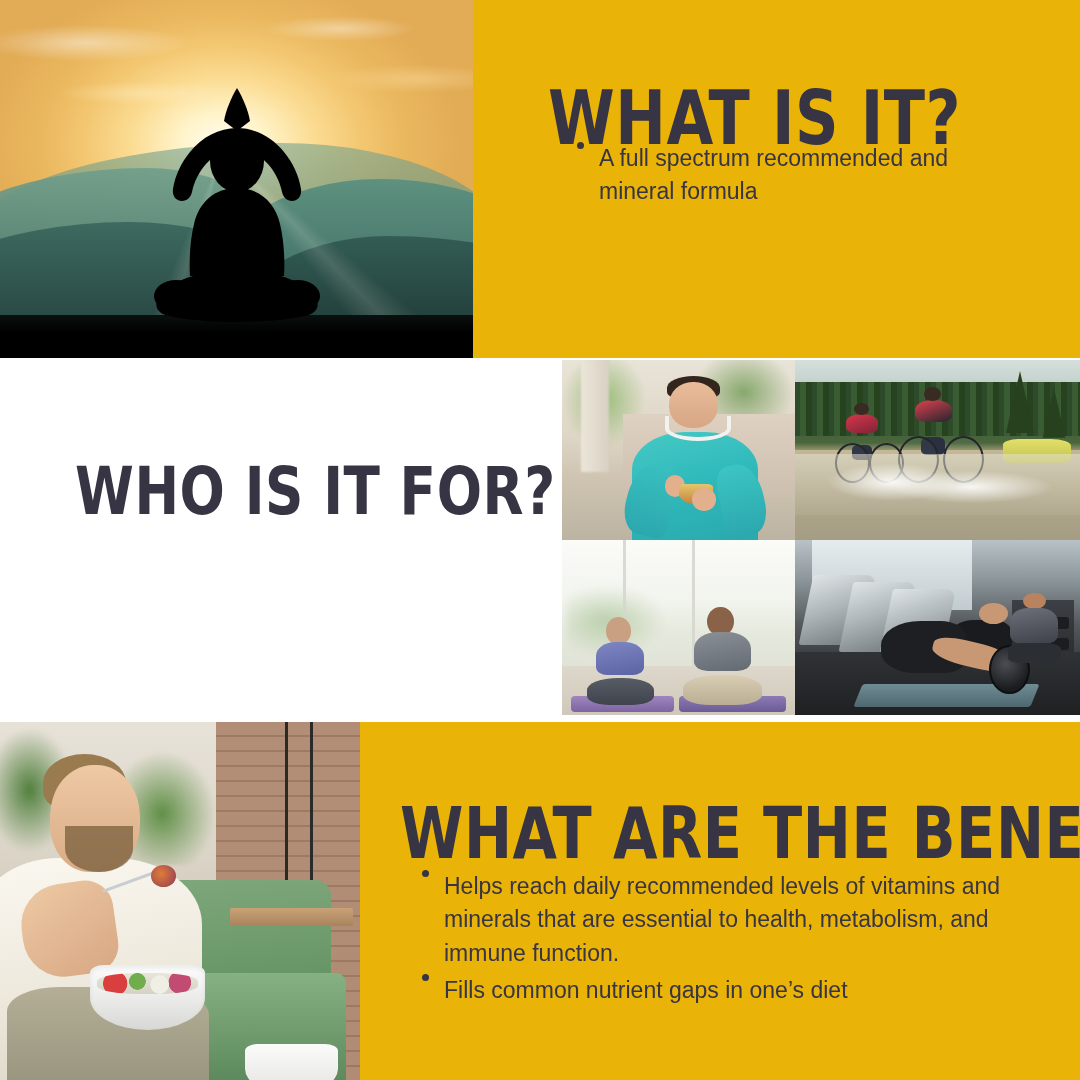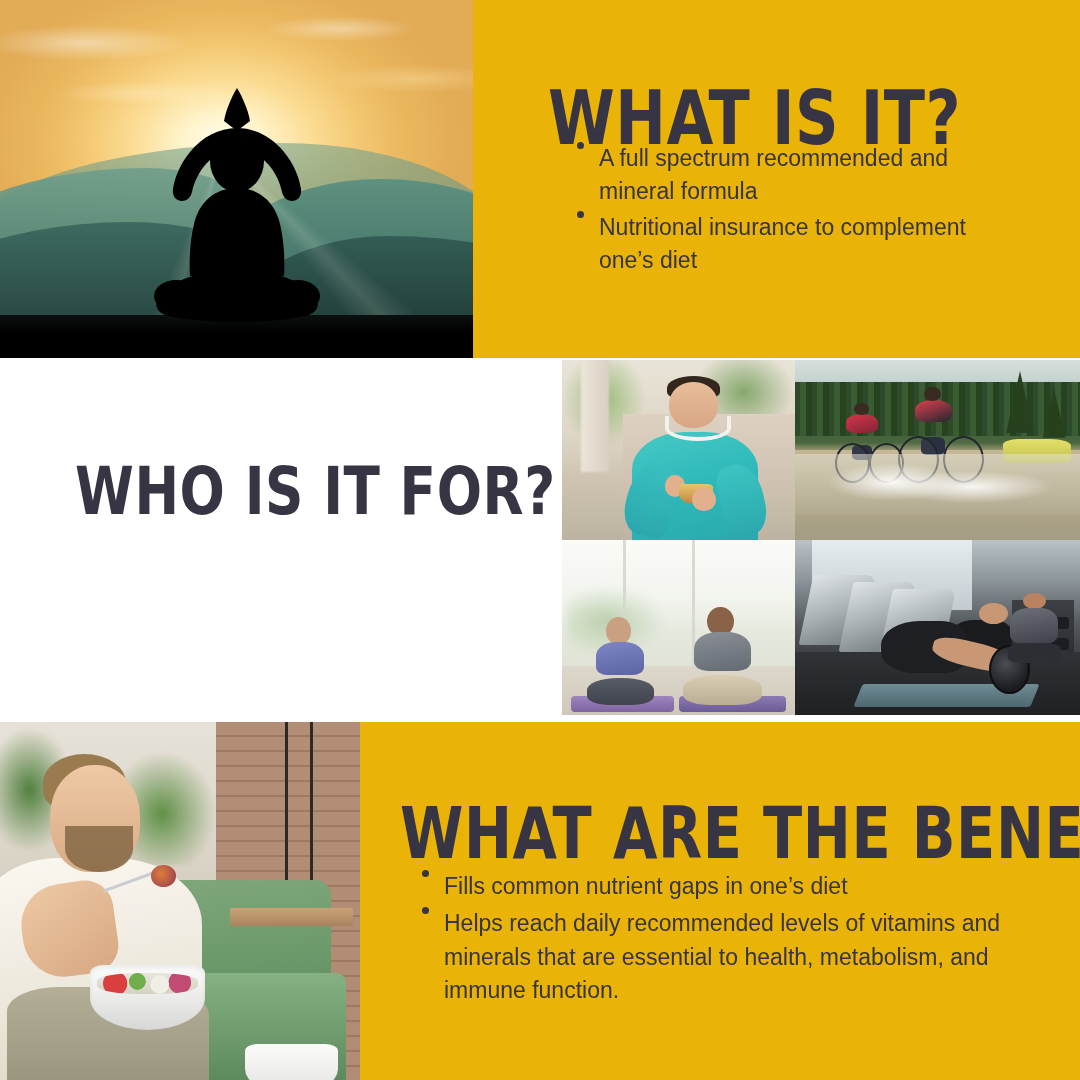--- a/index.html
+++ b/index.html
@@ -494,21 +494,20 @@
           <ellipse cx="156" cy="212" rx="22" ry="16"></ellipse>
         </g>
       </svg>
     </div>
   </div>
 
   <div class="panel-green" style="left:473px; top:0; width:607px; height:358px;">
     <h1 class="heading" style="left:75px; top:40px; font-size:60px; transform:scale(1.12,1.25);">WHAT IS IT?</h1>
     <ul class="bullets" style="left:100px; top:142px; width:400px; font-size:23px; line-height:1.42;">
       <li>A full spectrum recommended and mineral formula</li>
-      <li>Nutritional insurance to complement one’s diet</li>
     </ul>
   </div>
 
   <div style="position:absolute; left:0; top:358px; width:562px; height:364px; background:#ffffff;">
     <h1 class="heading" style="left:75px; top:66px; font-size:52px; transform:scale(1.14,1.26);">WHO IS IT FOR?</h1>
   </div>
 
   <div id="photo-grid">
 
     <div class="cell cell-eating">
@@ -618,20 +617,20 @@
     <div class="salad-fork"></div>
     <div class="salad-bite"></div>
     <div class="salad-bowl"></div>
     <div class="salad-food"></div>
     <div class="salad-bowl2"></div>
   </div>
 
   <div class="panel-green" style="left:360px; top:722px; width:720px; height:358px;">
     <h1 class="heading" style="left:40px; top:38px; font-size:57px; transform:scale(1.12,1.26);">WHAT ARE THE BENEFITS?</h1>
     <ul class="bullets" style="left:58px; top:148px; width:620px; font-size:23px; line-height:1.45;">
+      <li>Helps reach daily recommended levels of vitamins and minerals that are essential to health, metabolism, and immune function.</li>
       <li>Fills common nutrient gaps in one’s diet</li>
-      <li>Helps reach daily recommended levels of vitamins and minerals that are essential to health, metabolism, and immune function.</li>
     </ul>
   </div>
 
   <div class="panel-green" style="left:1080px; top:0; width:0; height:0;"></div>
 
 </div>
 
 </body></html>

